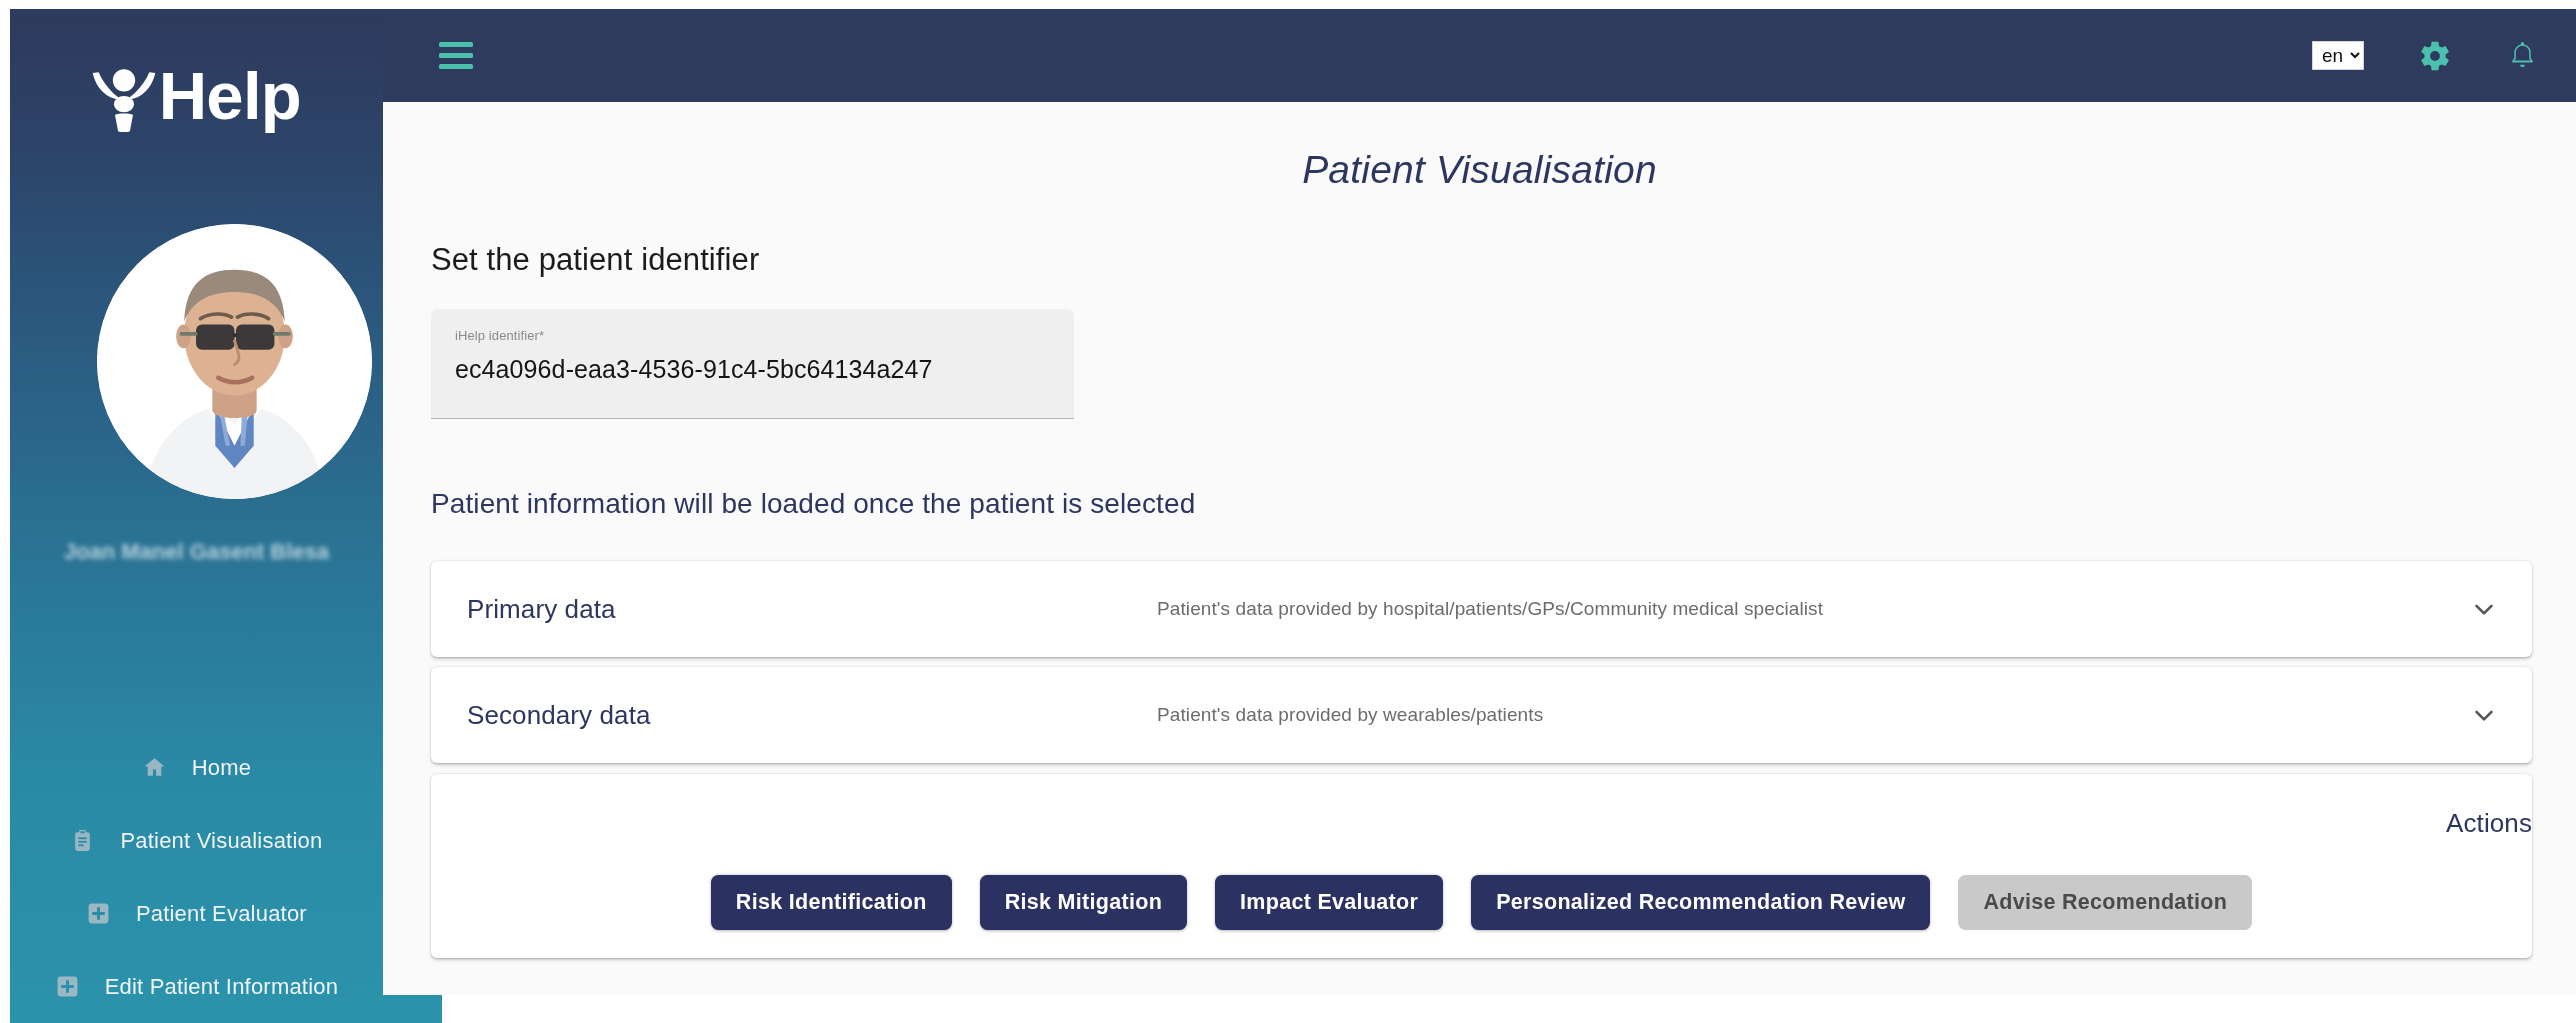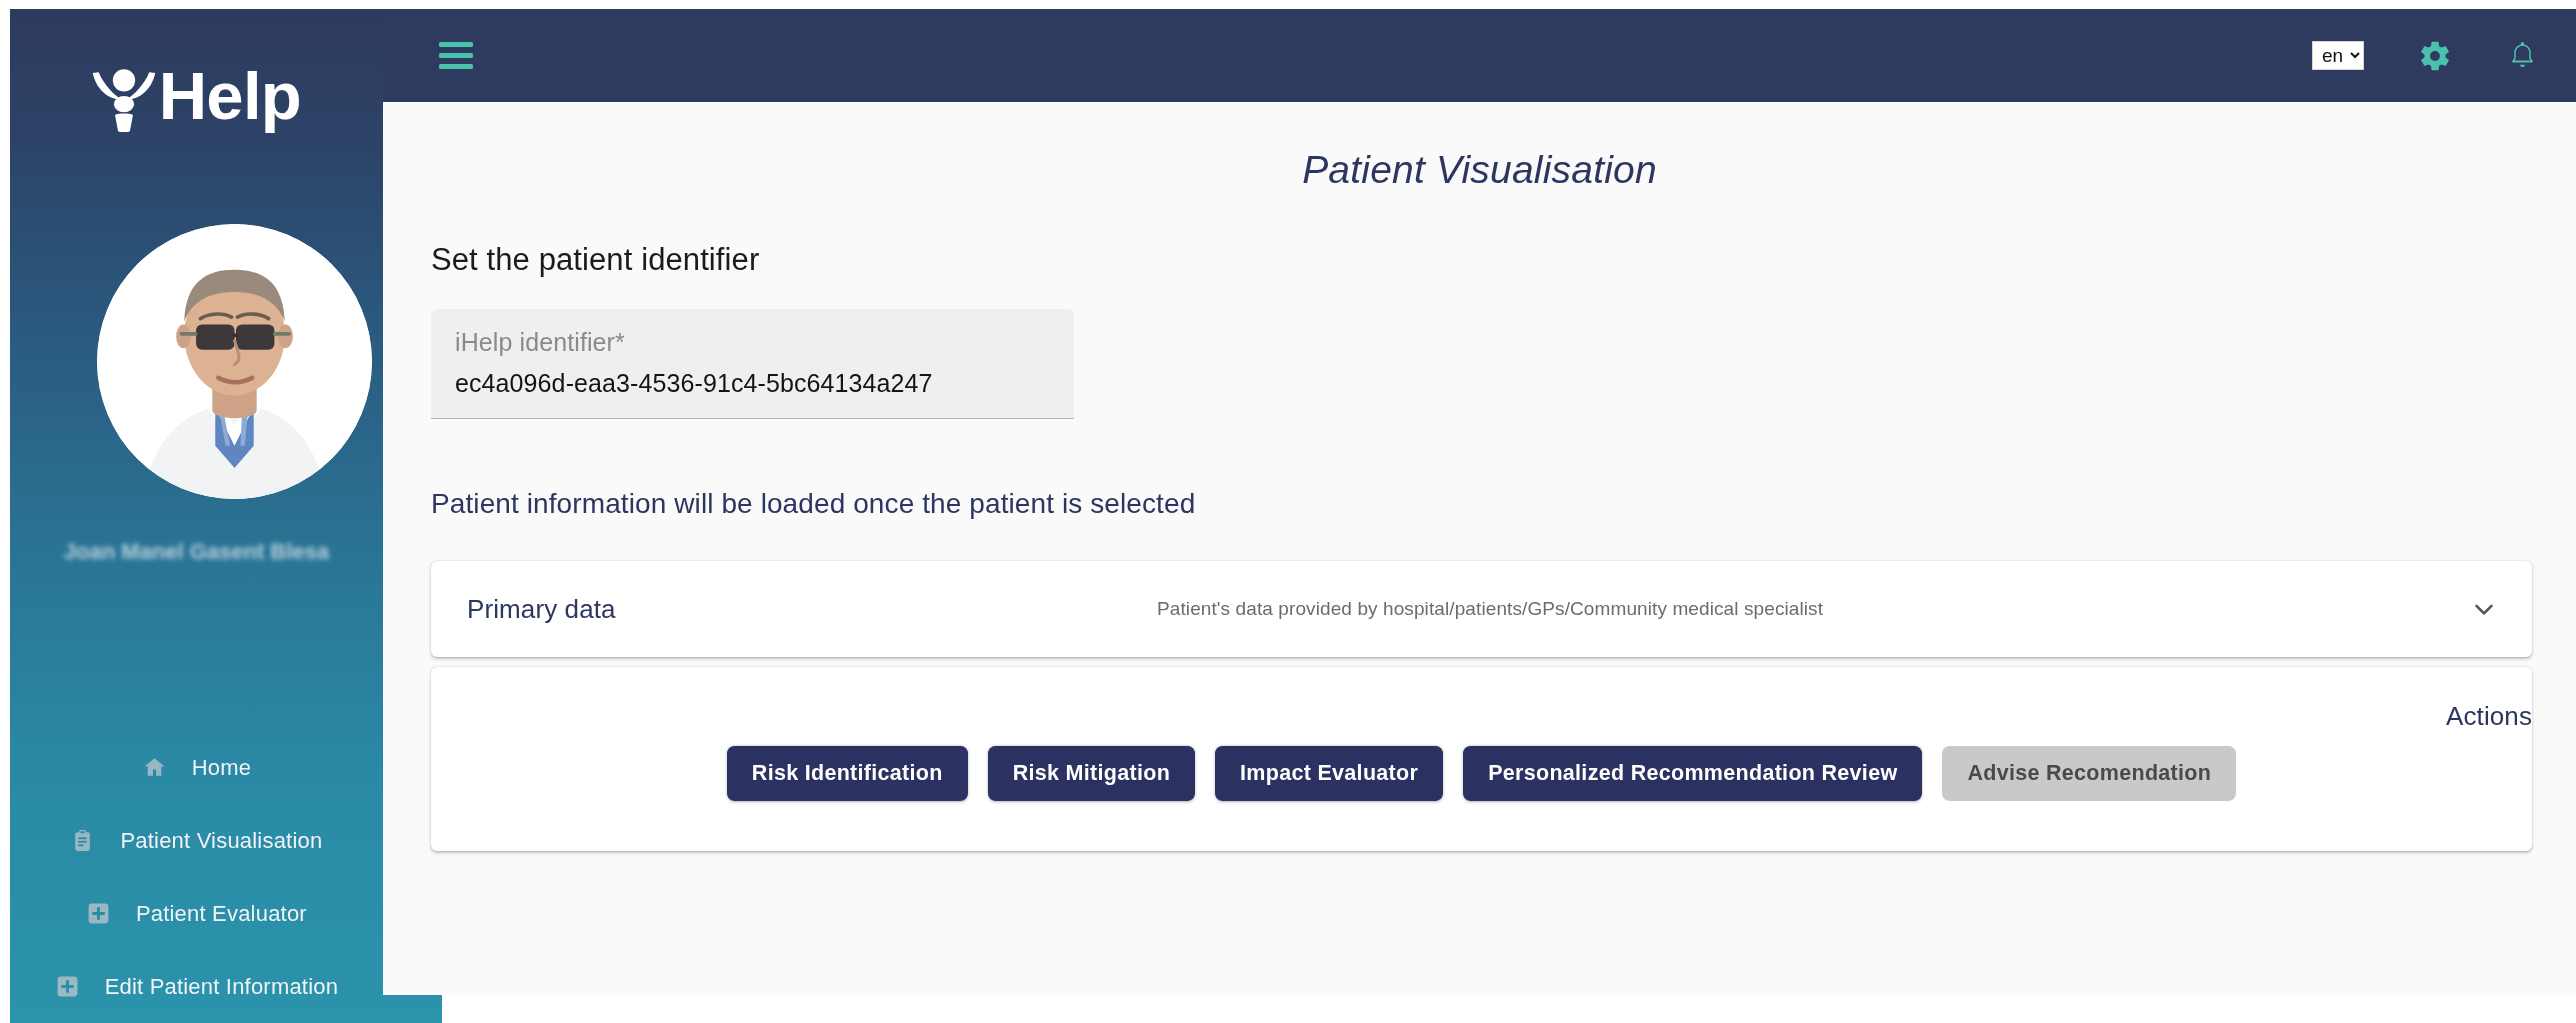--- a/index.html
+++ b/index.html
@@ -165,21 +165,21 @@
   #id-field {
     margin: 31px 0 0 48px;
     width: 643px;
     height: 110px;
     background: #efefef;
     border-bottom: 1.5px solid #b3b3b3;
     border-radius: 6.7px 6.7px 0 0;
     padding: 19px 0 0 24px;
     cursor: text;
   }
-  #id-label { font-size: 25px; color: #8a8a8a; letter-spacing: 0.1px; }
+  #id-label { font-size: 13px; color: #8a8a8a; letter-spacing: 0.1px; }
   #id-value { margin-top: 12px; font-size: 25px; color: #141414; letter-spacing: 0.1px; }
 
   #load-note {
     margin: 69px 0 0 48px;
     font-size: 28px;
     color: #2d3660;
     font-weight: 500;
     letter-spacing: 0.1px;
   }
 
@@ -228,22 +228,22 @@
     font-size: 26px;
     color: #2d3660;
     font-weight: 400;
     padding-top: 34px;
     letter-spacing: 0.1px;
   }
   #actions-row {
     display: flex;
     justify-content: center;
     align-items: center;
-    gap: 20px;
-    margin-top: 14px;
+    gap: 28px;
+    margin-top: 36px;
   }
   .act-btn {
     border: none;
     border-radius: 7.4px;
     background: #2b3160;
     color: #ffffff;
     font-family: "Liberation Sans", sans-serif;
     font-size: 21.5px;
     font-weight: 700;
     letter-spacing: 0.3px;
@@ -417,20 +417,31 @@
         <span class="acc-title">Primary data</span>
         <span class="acc-desc">Patient's data provided by hospital/patients/GPs/Community medical specialist</span>
         <span class="acc-chevron">
           <svg viewBox="0 0 24 24">
               <polyline points="6,9.5 12,15.5 18,9.5" stroke-linecap="round" stroke-linejoin="round"></polyline>
             </svg>
         </span>
       </div>
     </section>
 
+    <section class="card" id="acc-secondary">
+      <div class="acc-row">
+        <span class="acc-title">Secondary data</span>
+        <span class="acc-desc">Patient's data provided by wearables/patients</span>
+        <span class="acc-chevron">
+          <svg viewBox="0 0 24 24">
+              <polyline points="6,9.5 12,15.5 18,9.5" stroke-linecap="round" stroke-linejoin="round"></polyline>
+            </svg>
+        </span>
+      </div>
+    </section>
 
     <section class="card" id="actions-card">
       <div id="actions-title">Actions</div>
       <div id="actions-row">
         <button class="act-btn">Risk Identification</button>
         <button class="act-btn">Risk Mitigation</button>
         <button class="act-btn">Impact Evaluator</button>
         <button class="act-btn">Personalized Recommendation Review</button>
         <button class="act-btn disabled" disabled="">Advise Recomendation</button>
       </div>

